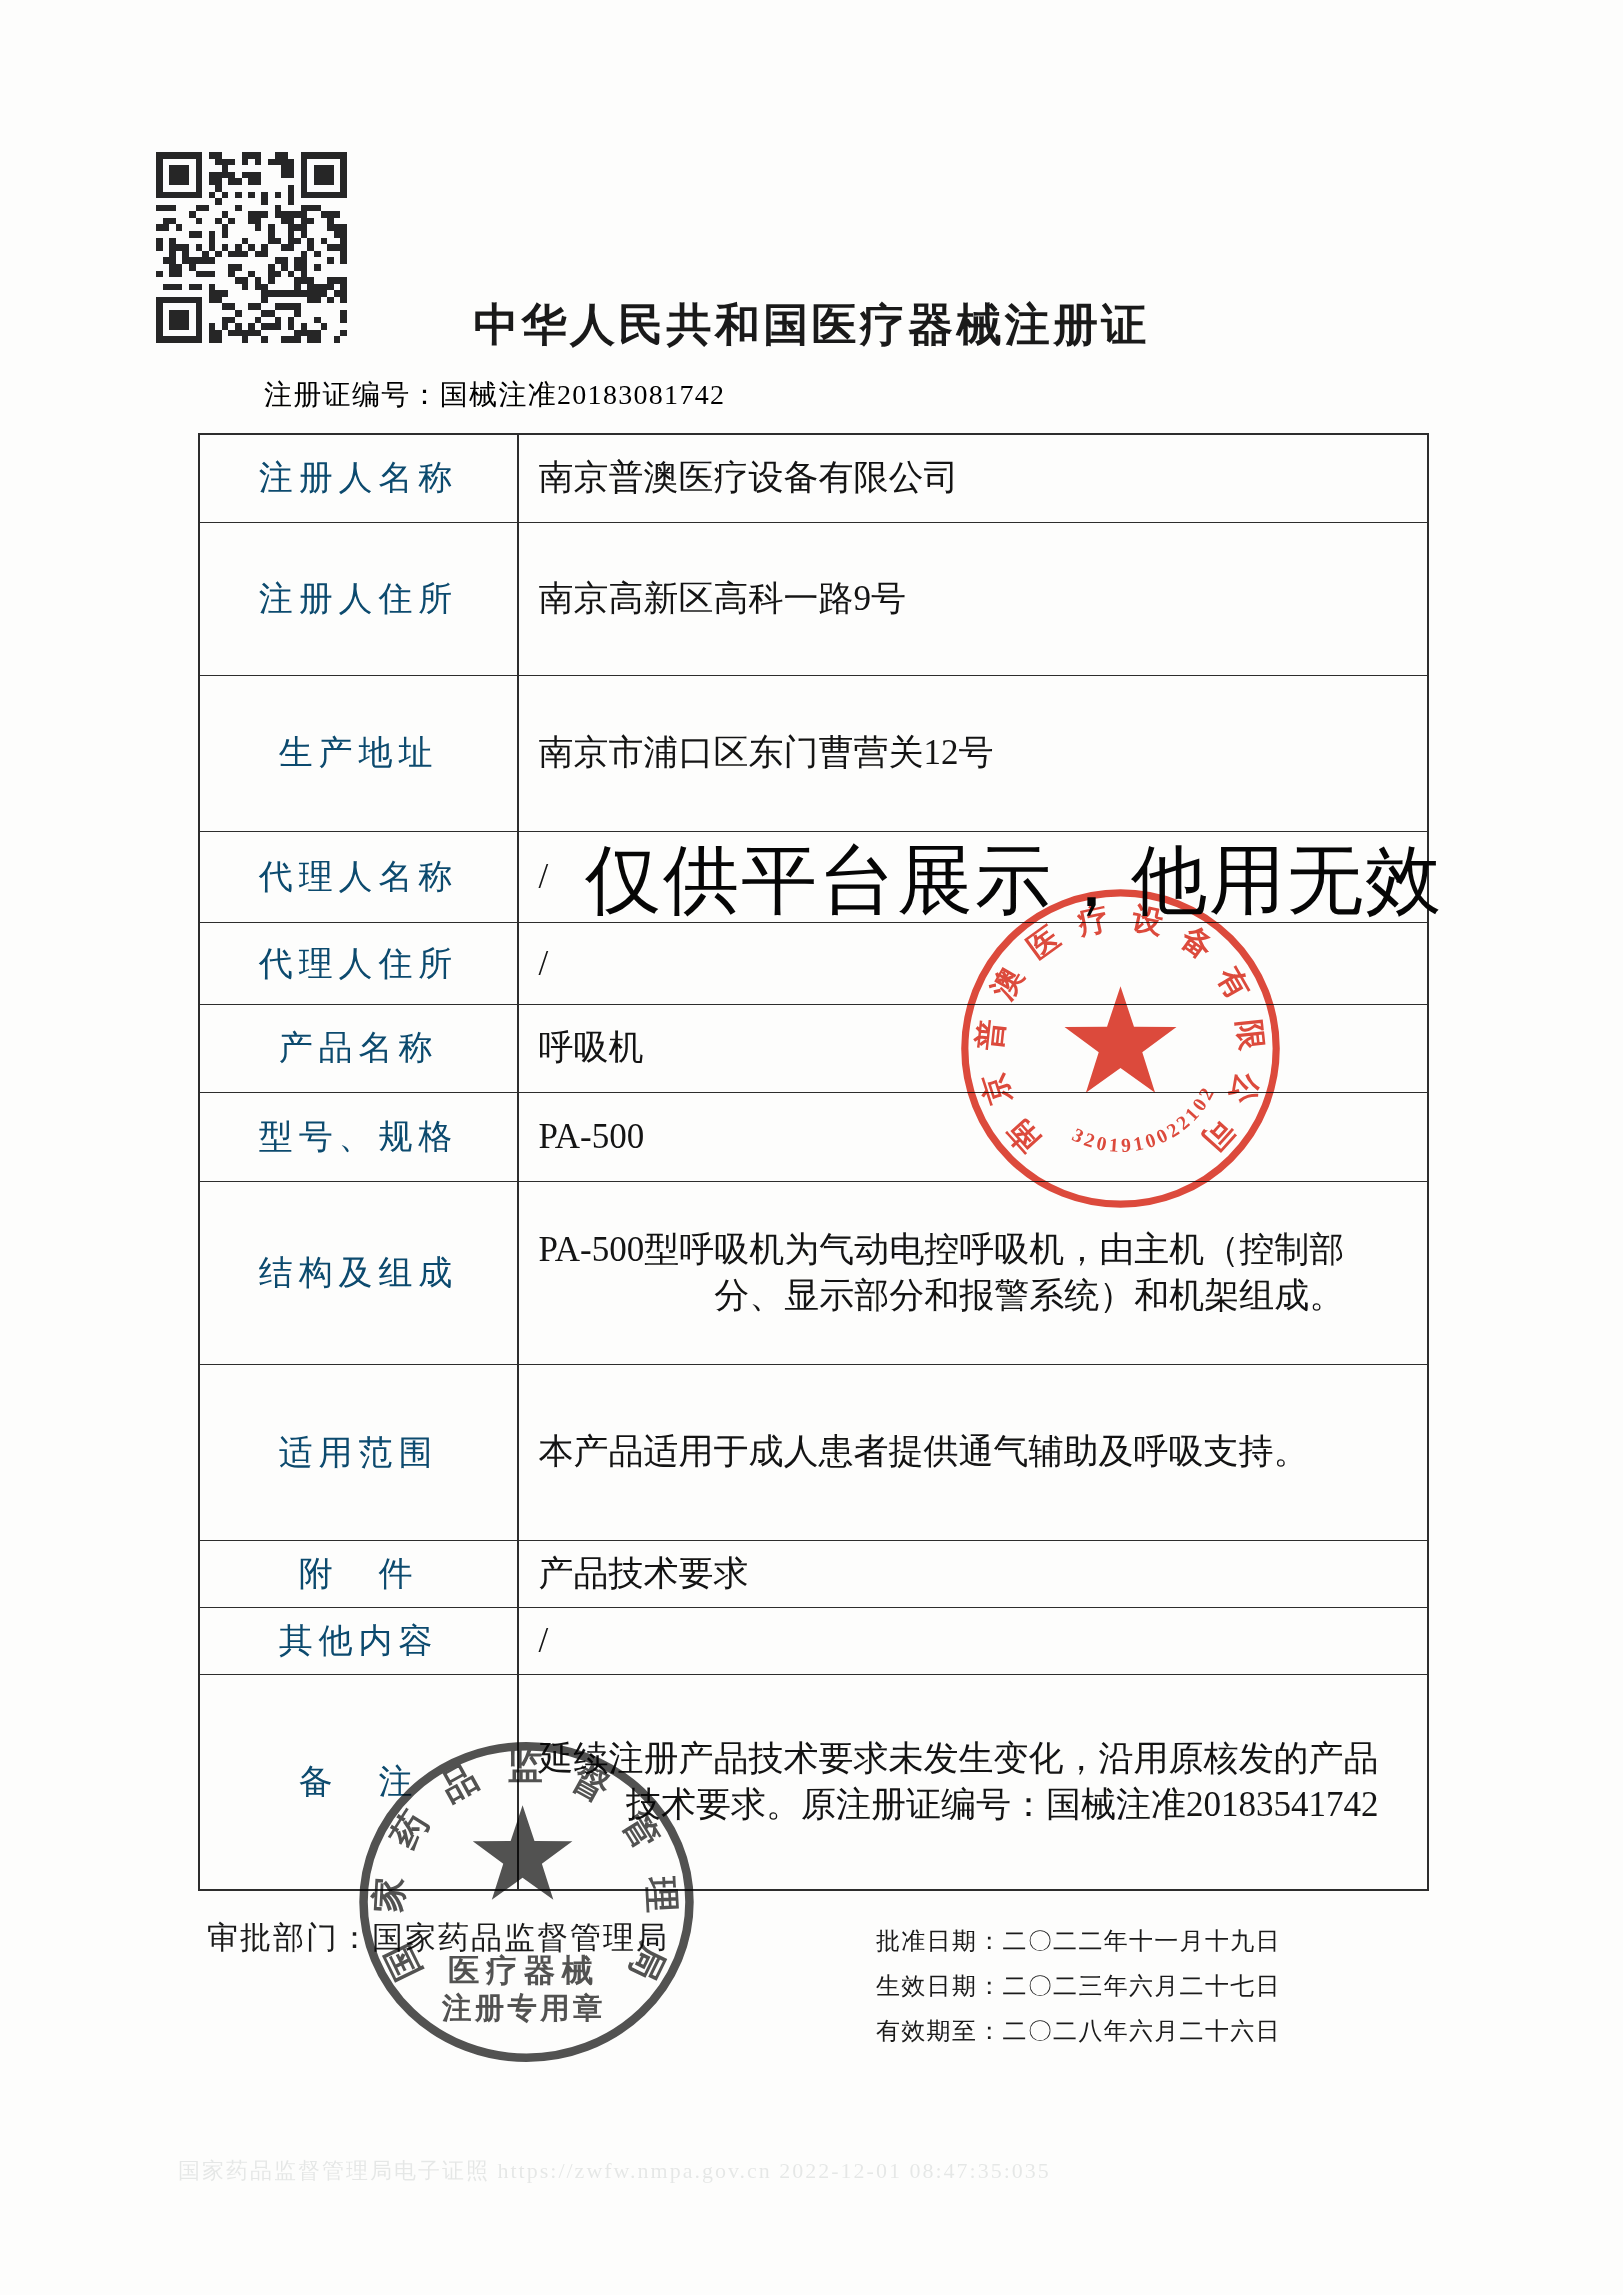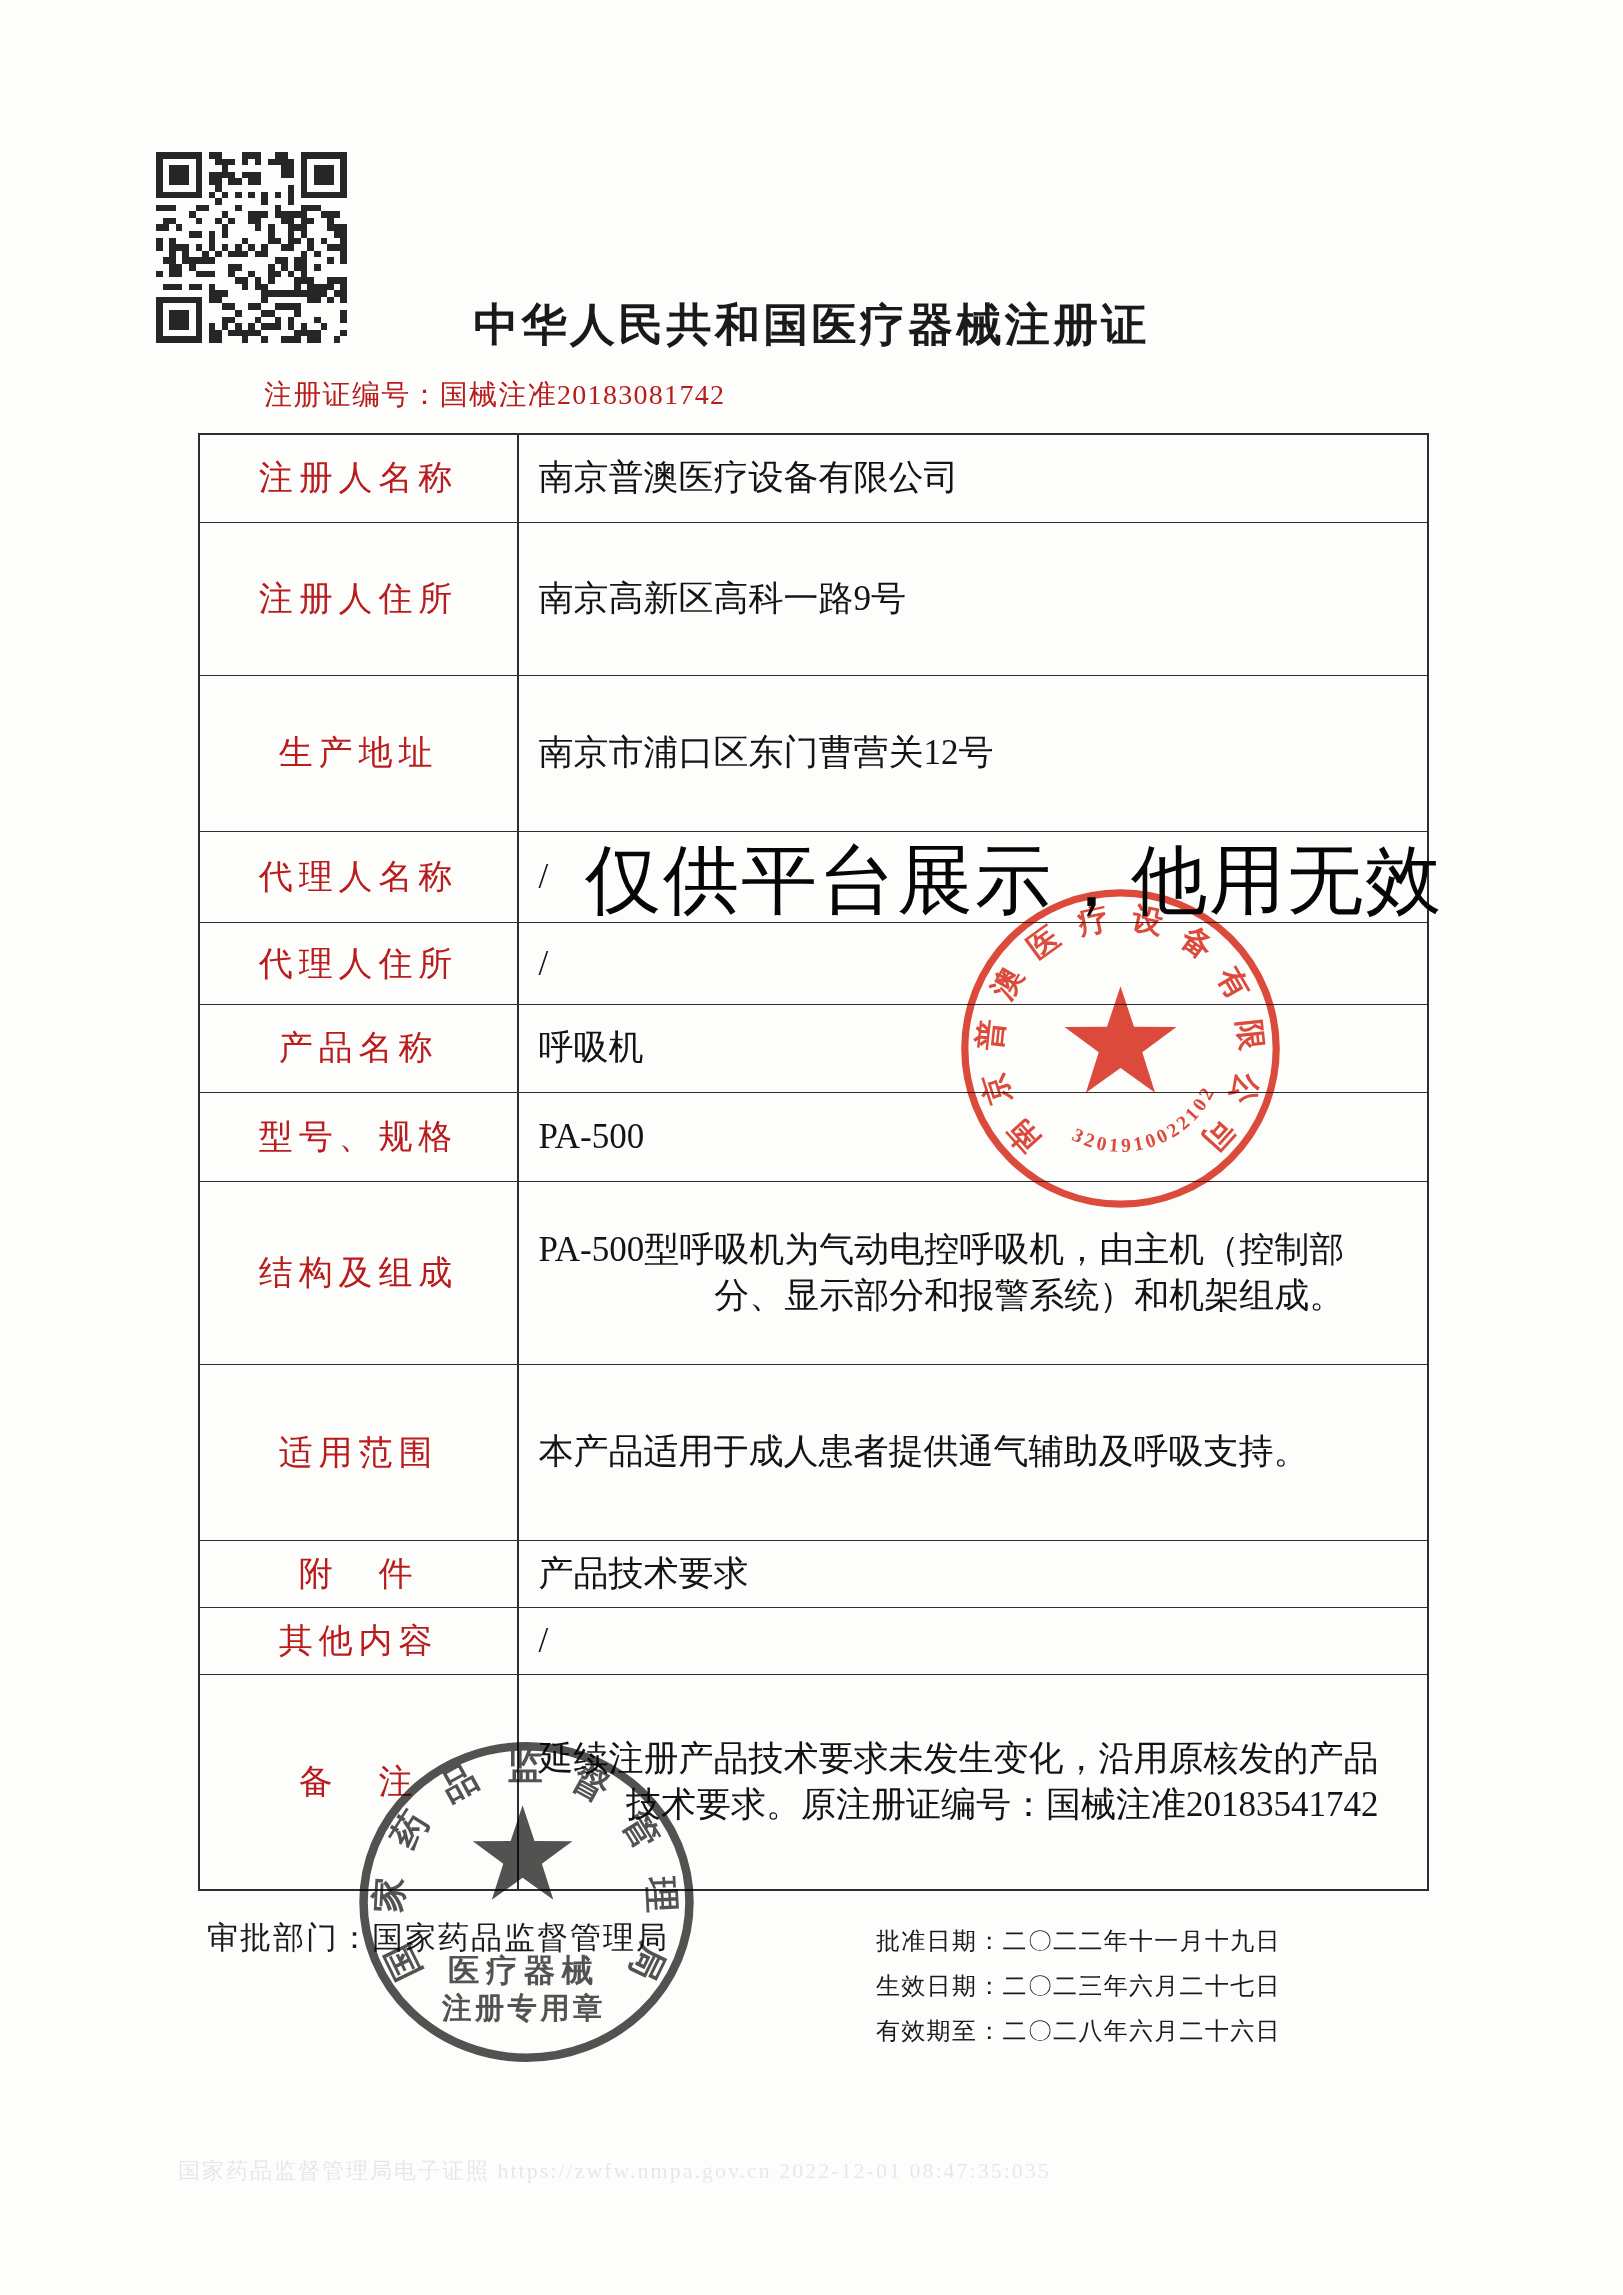--- a/index.html
+++ b/index.html
@@ -7,33 +7,33 @@
     width:1623px;height:2295px;position:relative;background:#fdfdfc;
     font-family:"Liberation Serif", serif;color:#1b1b1b;overflow:hidden;
   }
   .abs{position:absolute;}
   
   .qr{left:156px;top:152px;width:191px;height:191px;}
   .doc-title{
     left:0;top:295px;width:1623px;text-align:center;
     font-size:45px;font-weight:bold;letter-spacing:3.3px;color:#1a1a1a;
   }
-  .cert-line{left:264px;top:376px;font-size:28px;letter-spacing:1.3px;color:#b91c1c;}
+  .cert-line{left:264px;top:376px;font-size:28px;letter-spacing:1.3px;color:#000000;}
   
   .reg-table{
     left:198px;top:433px;width:1231px;height:1458px;
     border:2.6px solid #2d2d2d;box-sizing:border-box;
     display:flex;flex-direction:column;
   }
   .row{display:flex;box-sizing:border-box;border-top:1.3px solid #2d2d2d;}
   .row:first-child{border-top:none;}
   .cell{box-sizing:border-box;display:flex;align-items:center;}
   .cell.label{
     width:319px;justify-content:center;border-right:2px solid #2d2d2d;
-    font-size:34px;letter-spacing:5.9px;text-align:center;flex-shrink:0;color:#b91c1c;
+    font-size:34px;letter-spacing:5.9px;text-align:center;flex-shrink:0;color:#0c4a6e;
   }
   .cell.value{
     flex:1;padding:5.2px 26px 5.2px 19.6px;font-size:35px;line-height:1.32;
     white-space:pre-line;color:#141414;text-align:right;
   }
   
   .watermark{
     left:585px;top:830px;font-family:"Liberation Sans", sans-serif;
     font-size:76px;font-weight:normal;letter-spacing:2px;white-space:nowrap;
     color:#060606;z-index:30;

